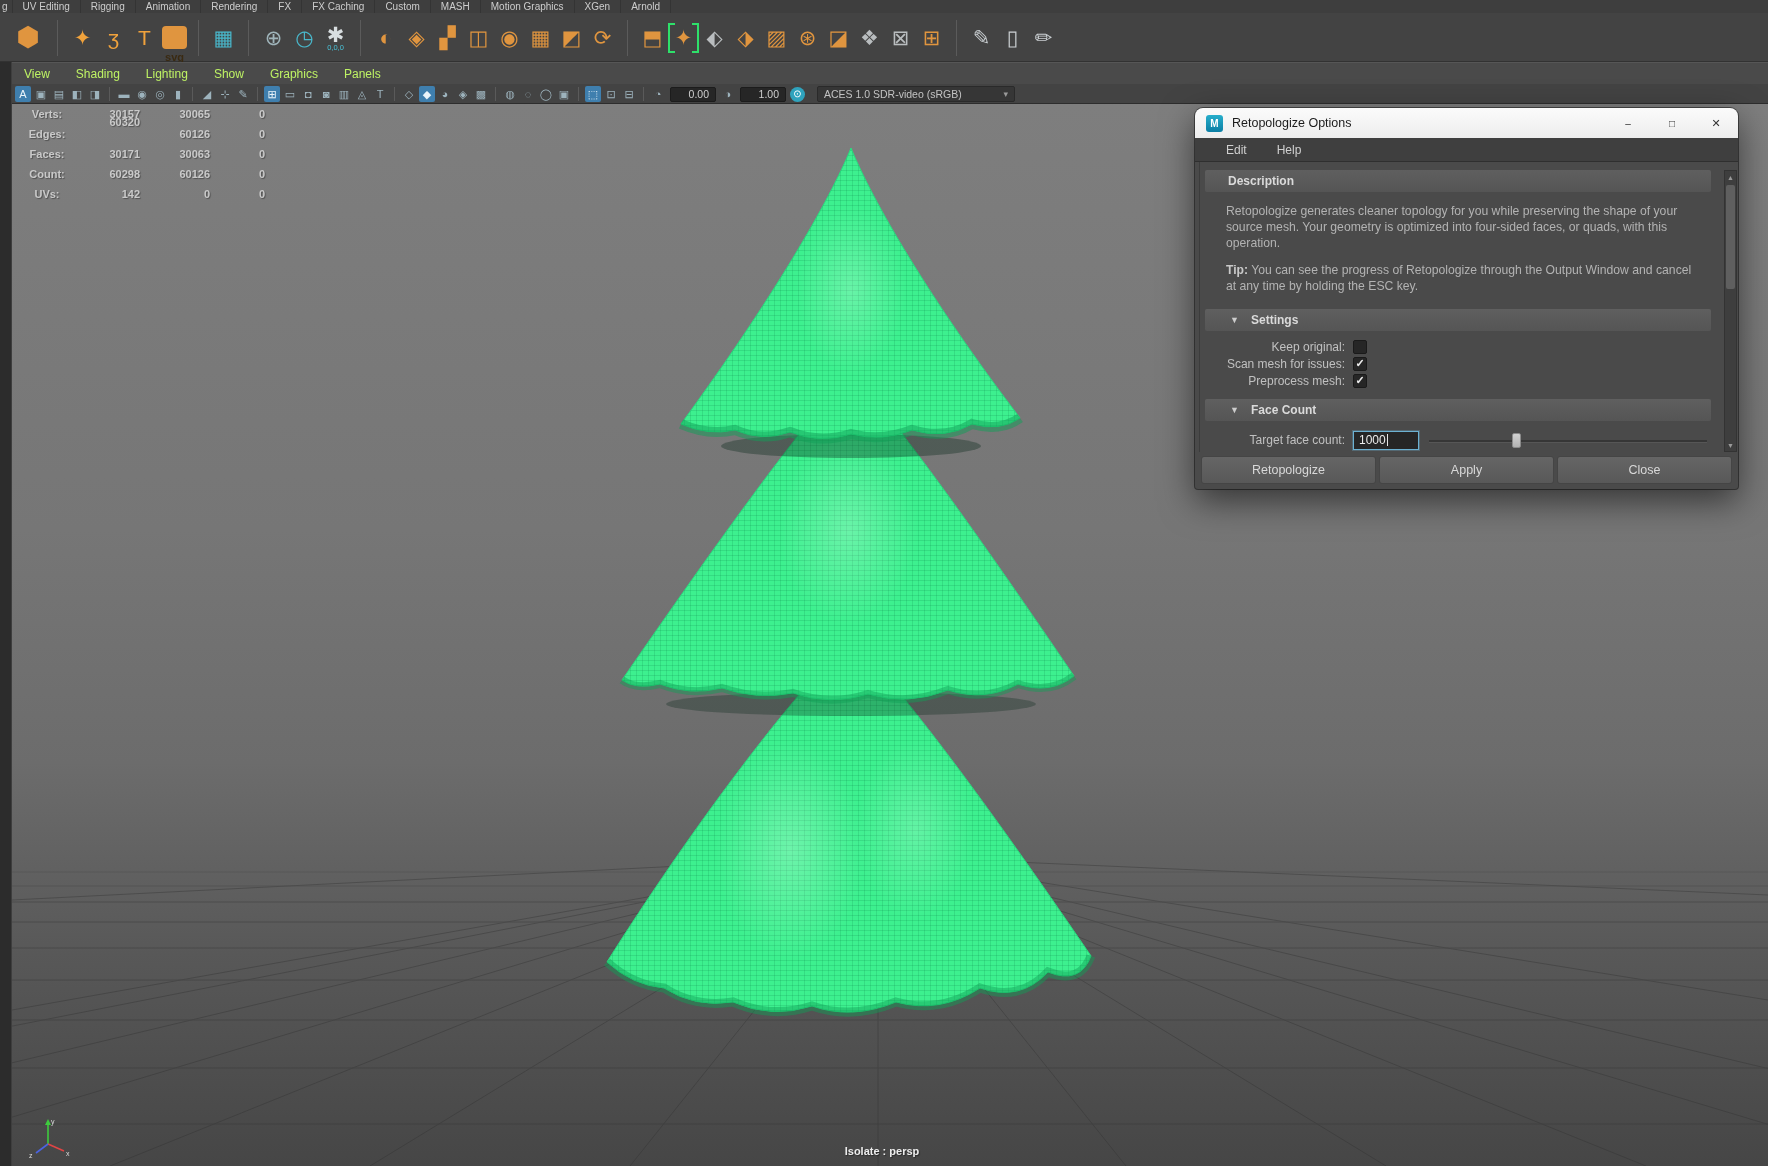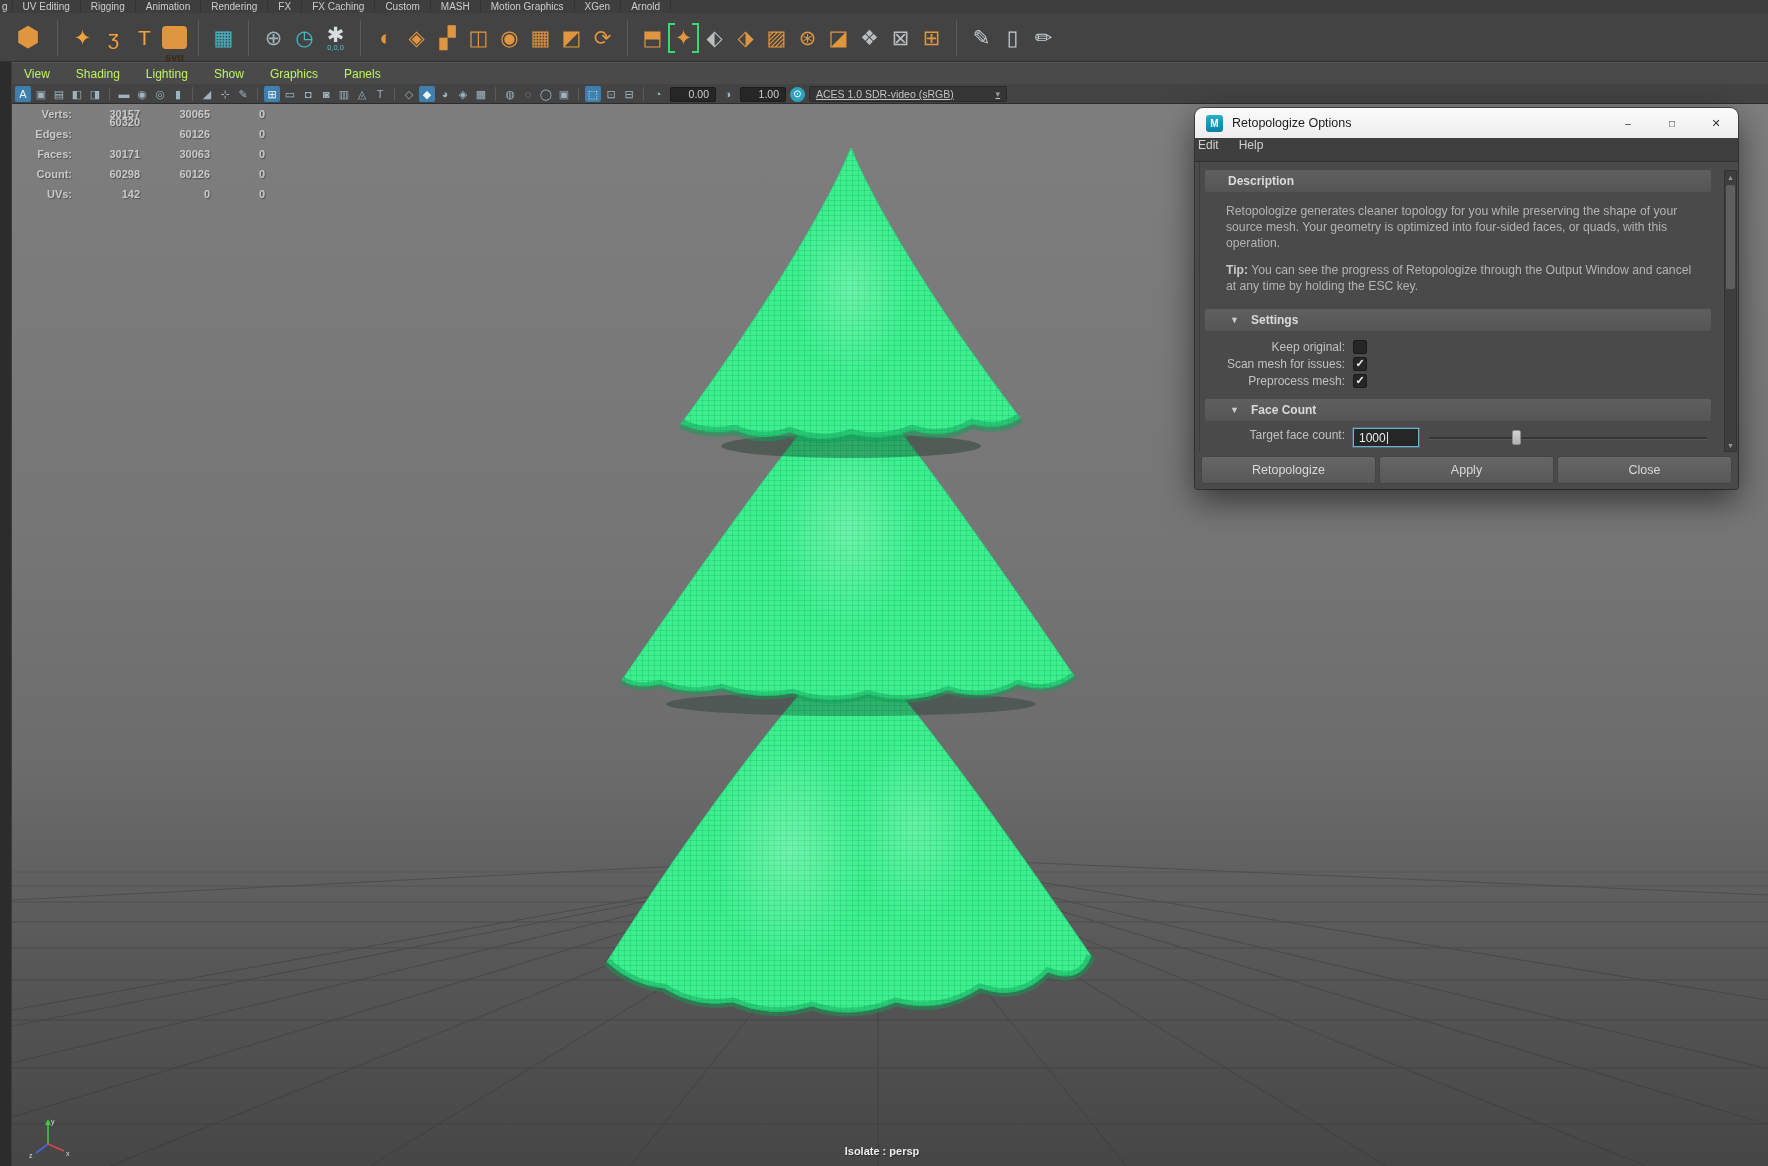--- a/index.html
+++ b/index.html
@@ -30,65 +30,65 @@
   #viewport-toolbar{position:absolute;left:12px;top:84px;right:0;height:20px;background:#434343;border-bottom:1px solid #2d2d2d;}
   .tb-strip{display:flex;align-items:center;height:20px;padding-left:3px;gap:2px;}
   .tb-strip .strip-icon{width:16px;height:16px;display:flex;align-items:center;justify-content:center;position:relative;}
   .tb-strip .glyph{font-size:11px;line-height:1;color:#9db3bd;}
   .tb-strip .strip-icon.accent{background:#3f7fae;border-radius:2px;}
   .tb-strip .strip-icon.accent .glyph{color:#eaf4fa !important;}
   .tb-strip .strip-icon.cm{background:#2fa3bd;border-radius:8px;width:15px;height:15px;}
   .tb-strip .strip-icon.cm .glyph{color:#fff !important;font-size:10px;}
   .tb-strip .strip-sep{width:1px;height:14px;background:#5a5a5a;margin:0 4px;}
   .strip-field{min-width:46px;height:15px;background:#262626;border:1px solid #1c1c1c;border-radius:2px;color:#cfcfcf;font-size:10.5px;display:flex;align-items:center;justify-content:flex-end;padding:0 6px;margin:0 2px;}
-  .strip-dropdown{width:198px;height:16px;background:#363636;border:1px solid #2a2a2a;border-radius:2px;color:#c3c3c3;font-size:10.5px;display:flex;align-items:center;justify-content:space-between;padding:0 6px;margin-left:2px;text-decoration:underline;}
+  .strip-dropdown{width:198px;height:16px;background:#363636;border:1px solid #2a2a2a;border-radius:2px;color:#c3c3c3;font-size:10.5px;display:flex;align-items:center;justify-content:space-between;padding:0 6px;margin-left:10px;}
   .dd-caret{color:#9a9a9a;font-size:9px;}
 
   #left-strip{position:absolute;left:0;top:62px;width:12px;bottom:0;background:#2c2c2c;border-right:1px solid #3e3e3e;}
 
   
   #viewport{position:absolute;left:12px;top:104px;right:0;bottom:0;background:linear-gradient(180deg,#7e7e7e 0%,#767676 40%,#6c6c6c 62%,#585858 80%,#464646 100%);overflow:hidden;}
   #viewport svg.canvas{position:absolute;left:0;top:0;}
 
   .hud{position:absolute;left:0;top:0;width:280px;height:120px;}
   .hud span{position:absolute;font-size:11px;font-weight:bold;color:#c9c9c9;text-shadow:1px 1px 1px rgba(0,0,0,.35);white-space:nowrap;}
-  .hud .c0{left:10px;width:50px;text-align:right;}
+  .hud .c0{left:10px;width:50px;text-align:center;}
   .hud .c1{left:24px;width:104px;text-align:right;}
   .hud .c2{left:94px;width:104px;text-align:right;}
   .hud .c3{left:149px;width:104px;text-align:right;}
 
   #isolate-label{position:absolute;left:790px;top:1041px;width:160px;text-align:center;font-size:11px;font-weight:bold;color:#ededed;text-shadow:1px 1px 1px rgba(0,0,0,.4);}
   #axis-gizmo{position:absolute;left:10px;top:1012px;}
   #axis-gizmo text{font-size:7px;fill:#ddd;}
 
   
   #dialog{position:absolute;left:1195px;top:108px;width:543px;height:381px;border-radius:8px 8px 3px 3px;box-shadow:0 12px 34px rgba(0,0,0,.55),0 0 0 1px rgba(0,0,0,.45);background:#4a4a4a;z-index:20;overflow:hidden;}
   .dlg-titlebar{position:absolute;left:0;top:0;right:0;height:30px;background:linear-gradient(#fbfbfb,#ededed);display:flex;align-items:center;}
   .dlg-appicon{width:17px;height:17px;margin-left:11px;border-radius:3px;background:linear-gradient(#27aecb,#0b7ea4);color:#fff;font-size:10px;font-weight:bold;display:flex;align-items:center;justify-content:center;}
   .dlg-title{font-size:12.5px;color:#1b1b1b;margin-left:9px;flex:1;}
   .win-btn{width:44px;height:30px;display:flex;align-items:center;justify-content:center;color:#333;font-size:10px;}
   .win-btn.close{font-size:11px;}
-  .dlg-menubar{position:absolute;left:0;top:30px;right:0;height:24px;background:#3f3f3f;border-bottom:1px solid #2f2f2f;display:flex;align-items:flex-start;gap:20px;padding-left:3px;}
+  .dlg-menubar{position:absolute;left:0;top:30px;right:0;height:24px;background:#3f3f3f;border-bottom:1px solid #2f2f2f;display:flex;align-items:center;gap:30px;padding-left:31px;}
   .dlg-menu-item{font-size:12px;color:#d0d0d0;}
   .dlg-body{position:absolute;left:0;top:54px;right:0;height:290px;background:#4a4a4a;}
   .dlg-body::before{content:'';position:absolute;left:4px;top:0;bottom:0;width:1px;background:#3c3c3c;}
   .dlg-scrollarea{position:absolute;left:10px;top:8px;width:509px;height:282px;overflow:hidden;}
   .frame-header{position:relative;height:22px;background:linear-gradient(#5f5f5f,#555);border-radius:2px;display:flex;align-items:center;font-size:12px;font-weight:bold;color:#dadada;padding-left:23px;width:506px;}
   .frame-header .tri{font-size:9px;color:#ccc;width:14px;margin-right:9px;padding-left:2px;font-weight:normal;}
   .desc-text{margin:0 28px 0 21px;color:#b3b3b3;font-size:12.2px;line-height:16px;width:470px;}
   .desc-text p{margin:11px 0 0 0;}
   .desc-text b{color:#c9c9c9;}
   .frame-header.settings{margin-top:15px;}
   .frame-header.facecount{margin-top:10px;}
   .form-rows{margin-top:7px;}
   .form-row{display:flex;align-items:center;height:17px;}
   .row-label{width:140px;text-align:right;color:#c0c0c0;font-size:12px;white-space:nowrap;}
   .checkbox{margin-left:8px;width:14px;height:14px;background:#262626;border:1px solid #1a1a1a;border-radius:2px;display:flex;align-items:center;justify-content:center;}
   .checkbox .check{color:#ececec;font-size:11px;font-weight:bold;line-height:1;}
-  .field-row{display:flex;align-items:flex-start;height:24px;margin-top:7px;}
+  .field-row{display:flex;align-items:center;height:24px;margin-top:7px;}
   .text-input{margin-left:8px;width:66px;height:19px;background:#262626;border:1px solid #6cb1d2;box-shadow:0 0 0 1px rgba(108,177,210,.3);display:flex;align-items:center;padding:0 5px;color:#ececec;font-size:12px;}
   .caret{width:1px;height:12px;background:#e4e4e4;margin-left:1px;}
   .slider{margin-left:10px;position:relative;width:280px;height:19px;}
   .slider .groove{position:absolute;left:0;right:2px;top:9px;height:2px;background:#363636;box-shadow:0 1px 0 rgba(255,255,255,.07);}
   .slider .handle{position:absolute;top:2px;width:9px;height:15px;background:linear-gradient(#d2d2d2,#b2b2b2);border:1px solid #8b8b8b;border-radius:2px;}
   .dlg-scrollbar{position:absolute;right:1px;top:8px;width:13px;height:282px;background:#3e3e3e;border:1px solid #333;}
   .sb-arrow{position:absolute;left:0;right:0;height:12px;display:flex;align-items:center;justify-content:center;color:#9a9a9a;font-size:7px;}
   .sb-arrow.down{bottom:0;}
   .sb-thumb{position:absolute;left:1px;right:1px;top:14px;height:104px;background:#5f5f5f;border-radius:2px;}
   .dlg-buttons{position:absolute;left:6px;right:6px;bottom:5px;height:28px;display:flex;gap:3px;}

